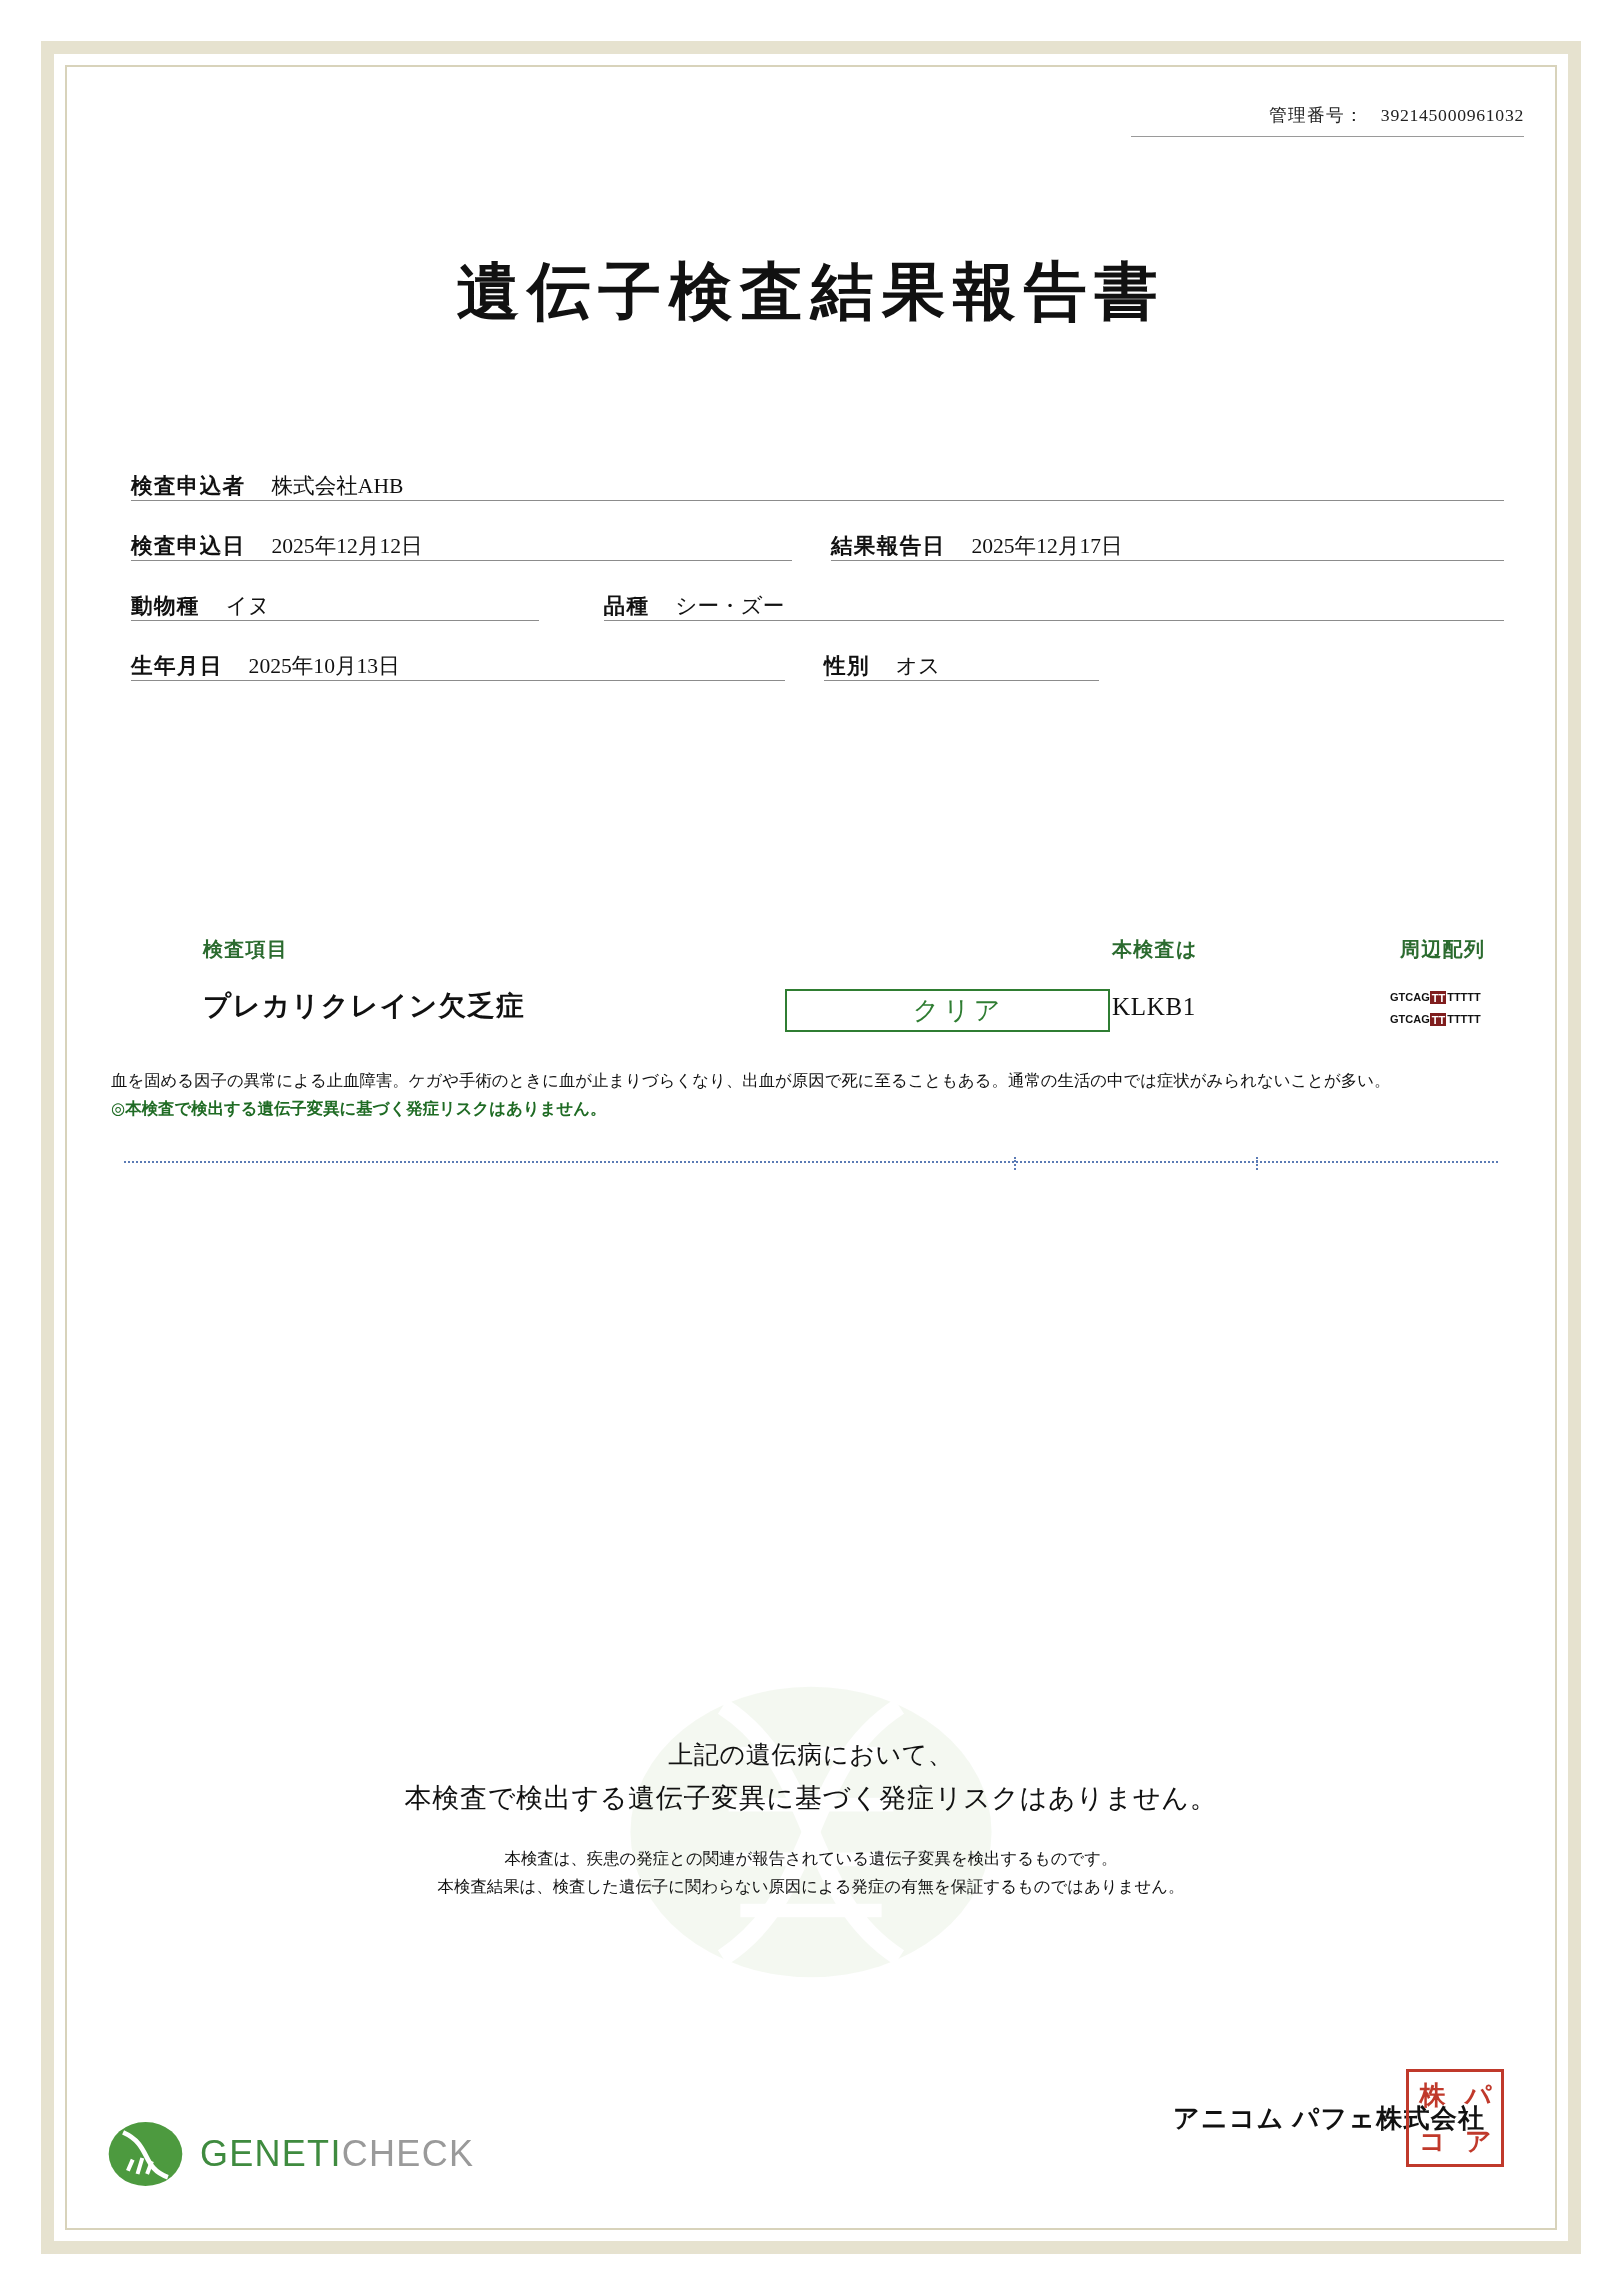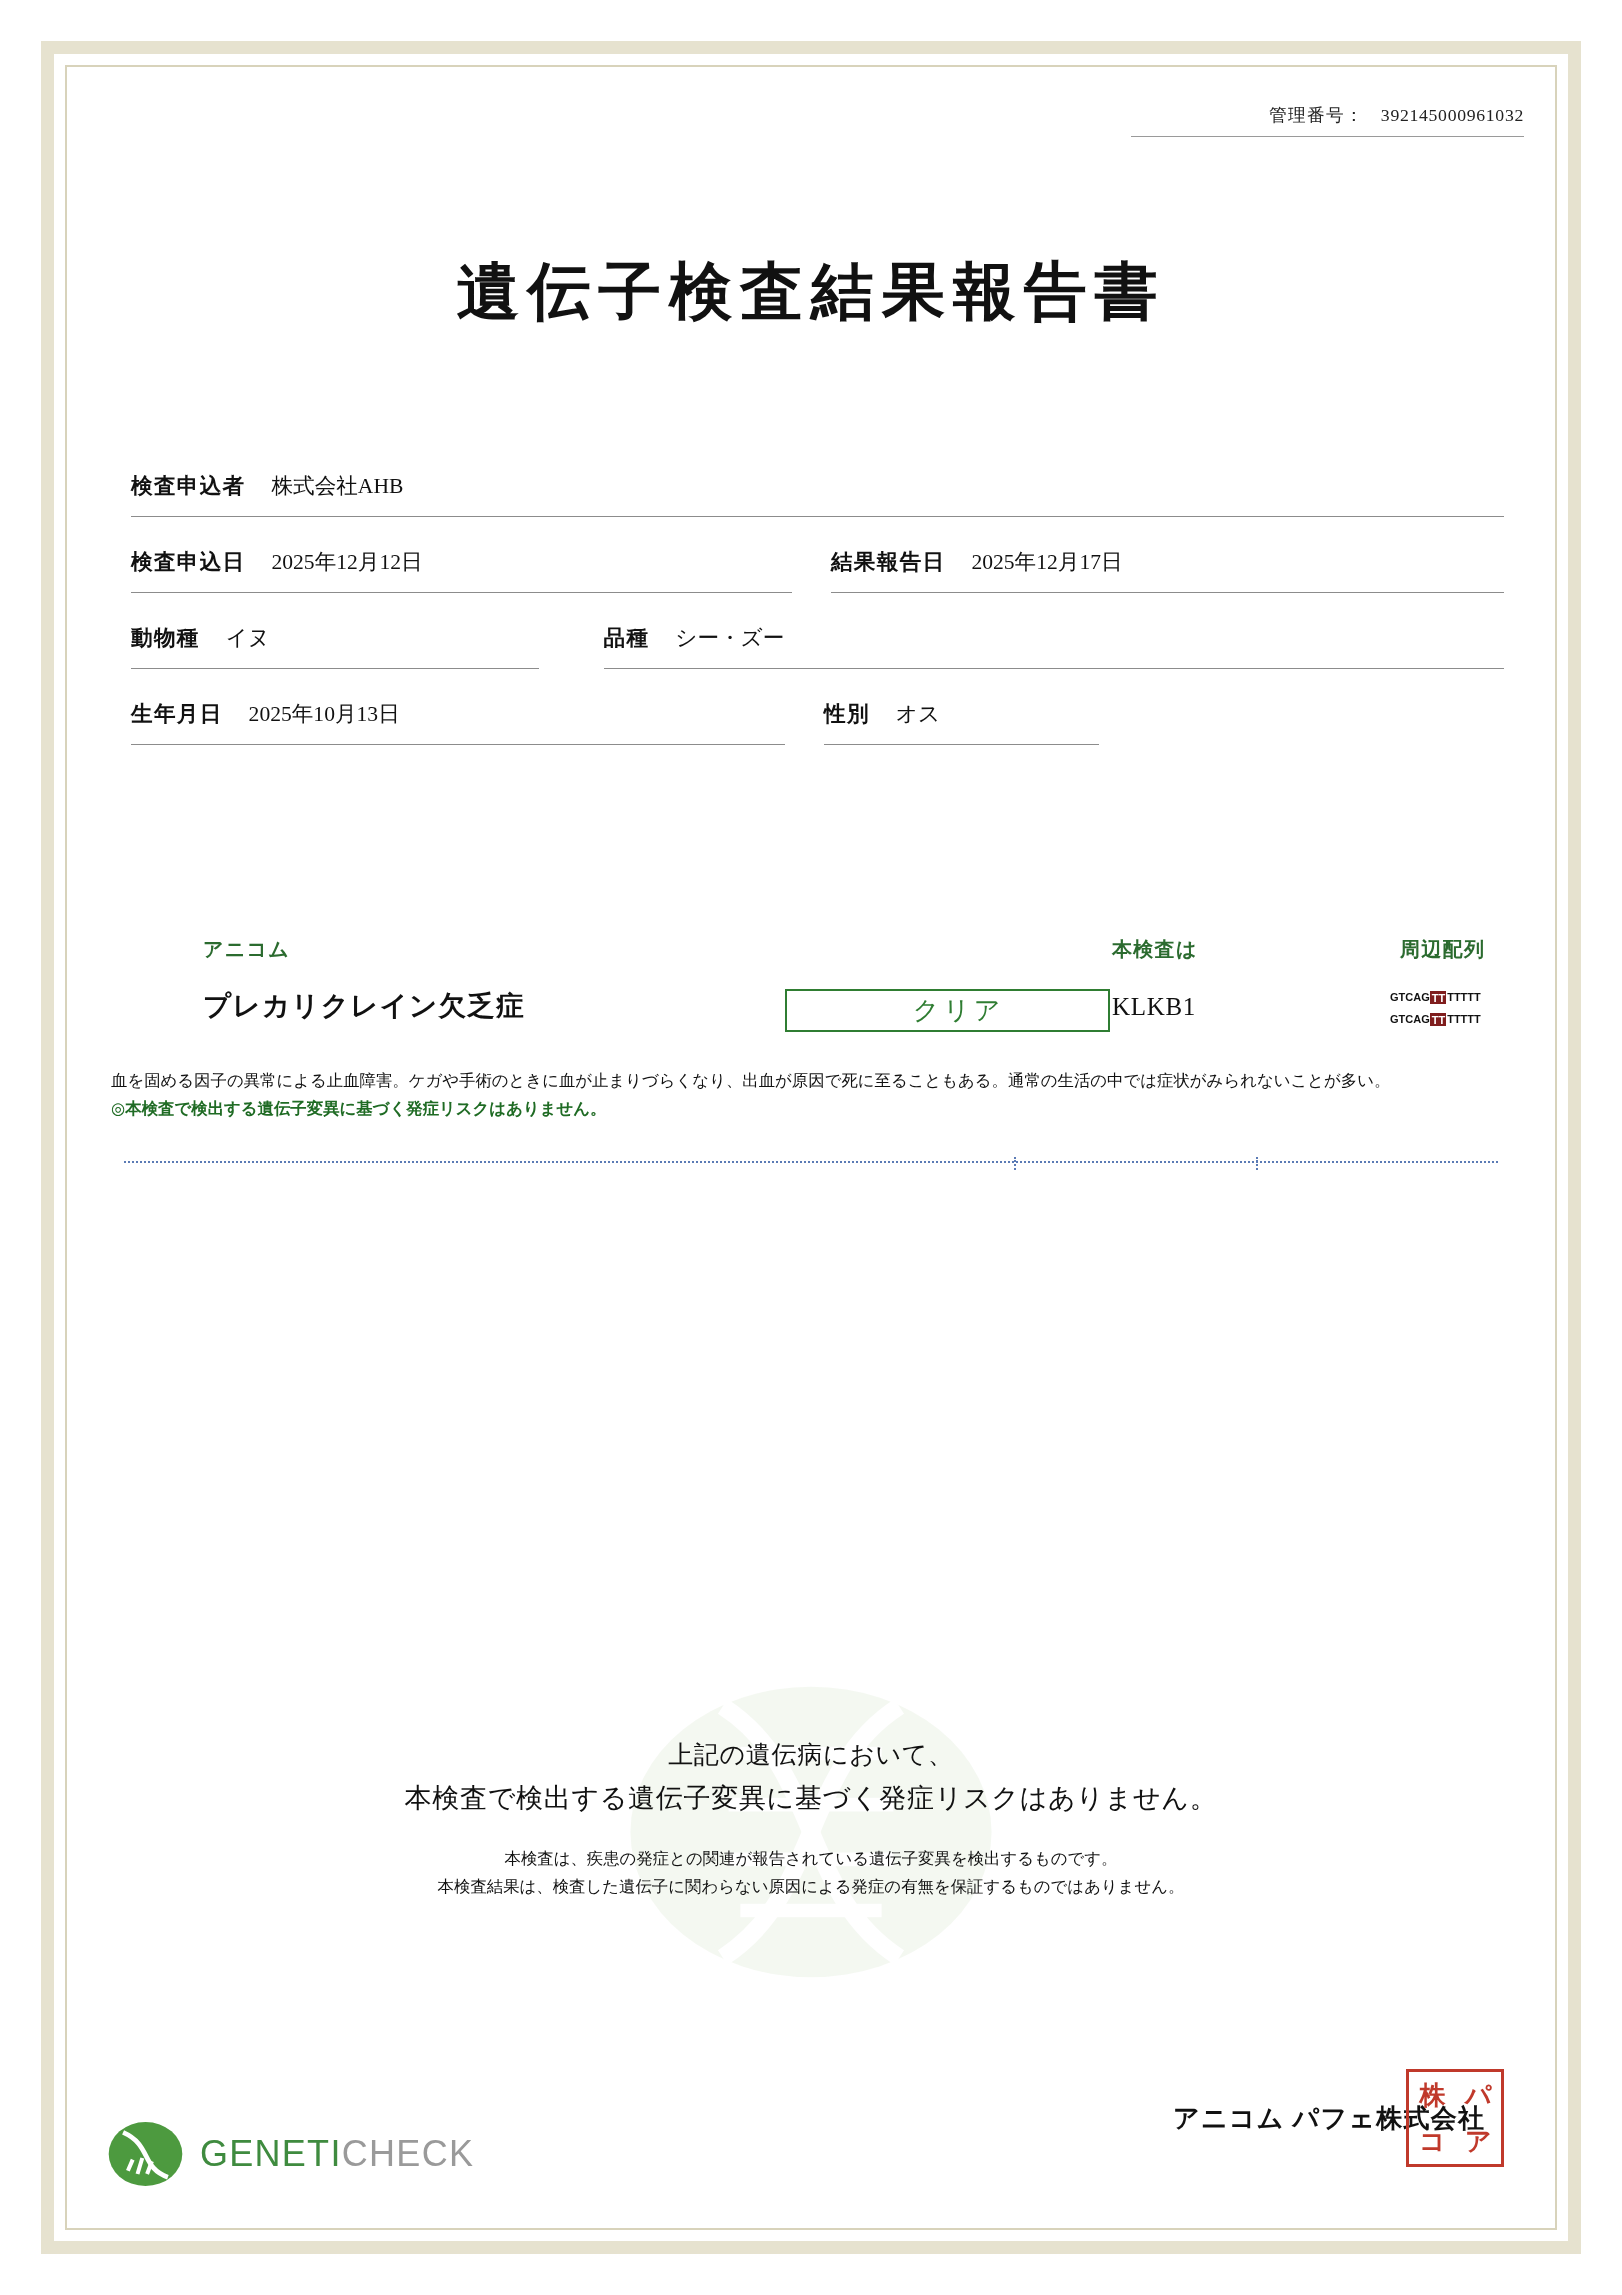--- a/index.html
+++ b/index.html
@@ -84,21 +84,21 @@
   }
   .frow {
     display: flex;
     align-items: flex-end;
     margin-bottom: 30px;
   }
   .fcell {
     display: flex;
     align-items: flex-start;
     border-bottom: 1.3px solid #8c8c8c;
-    padding-bottom: 16px;
+    padding-bottom: 0;
     box-sizing: border-box;
   }
   .fcell .flabel {
     font-size: 21.6px;
     font-weight: 700;
     letter-spacing: 1.3px;
     white-space: nowrap;
   }
   .fcell .fvalue {
     font-size: 21.6px;
@@ -367,21 +367,21 @@
         </div>
         <div class="fcell" style="width:275px; margin-left:39px;">
           <span class="flabel">性別</span>
           <span class="fvalue">オス</span>
         </div>
       </div>
 
     </div>
 
     <div class="res-head">
-      <span class="h-item h-kensa">アニコム</span>
+      <span class="h-item h-kensa">検査項目</span>
       <span class="h-item h-gene">本検査は</span>
       <span class="h-item h-seq">周辺配列</span>
     </div>
 
     <div class="res-row">
       <span class="res-name">プレカリクレイン欠乏症</span>
       <span class="res-badge">クリア</span>
       <span class="res-gene">KLKB1</span>
       <span class="seq-box">
         <span><span>GTCAG</span><span class="hl">TT</span><span>TTTTT</span></span><br>

